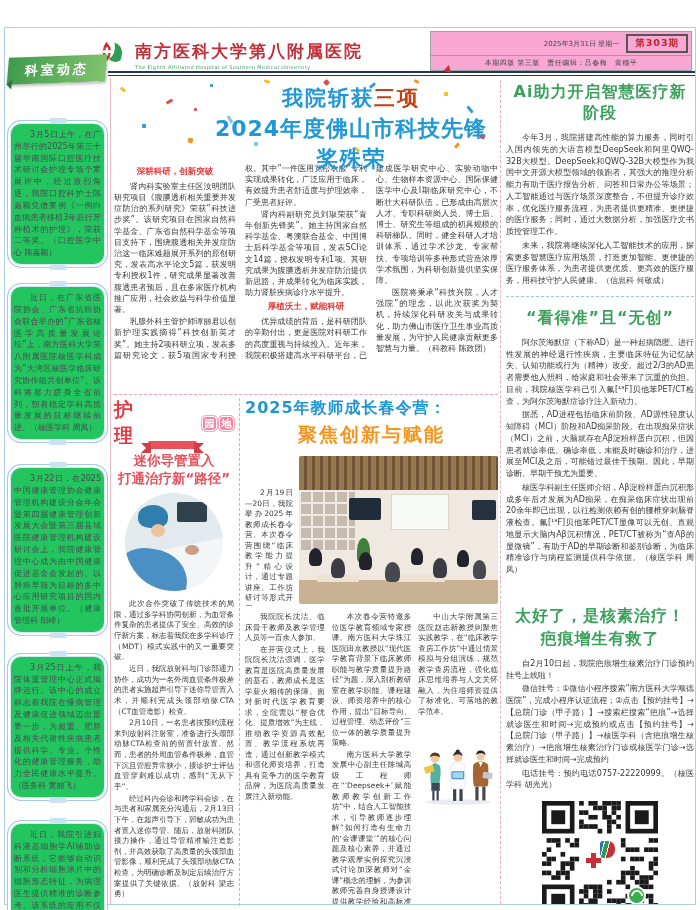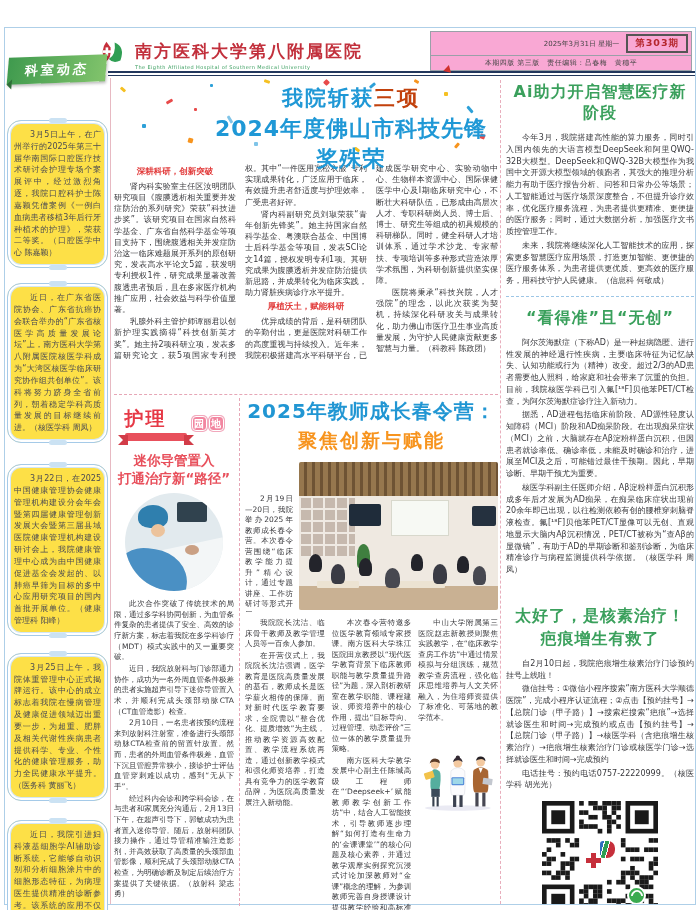--- a/index.html
+++ b/index.html
@@ -23,21 +23,21 @@
     background:linear-gradient(#22375c 0 2px,#fff 2px 4px,#22375c 4px 5px,#fff 5px 6px)}
   .rule-arrow{position:absolute;left:336px;top:-6px;width:0;height:0;border-left:4px solid transparent;
     border-right:4px solid transparent;border-bottom:7px solid #d0312d;transform:rotate(14deg)}
 
   
   .sidebar{position:absolute;left:7px;top:56px;width:101px}
   .banner{position:relative;width:98px;height:27px;margin-left:1px;display:flex;align-items:center;justify-content:center;
     background:linear-gradient(100deg,#3f9a4e,#82c46c);transform:skewX(-7deg) rotate(-2deg);
     box-shadow:1px 2px 3px rgba(0,0,0,.25);color:#fff;font-weight:800;font-size:13px;letter-spacing:3px}
   .banner::after{content:"";position:absolute;left:-5px;bottom:-5px;border:5px solid transparent;border-right-color:#2e6e38}
-  .sbox{position:relative;border:1.5px solid #a5cae8;border-radius:14px;padding:8px 6px;background:#fde047;
+  .sbox{position:relative;border:1.5px solid #a5cae8;border-radius:14px;padding:8px 6px;background:#22c55e;
     box-shadow:inset 0 0 0 2px #fff,inset 0 0 0 3px #d4e7f5}
   .sbox::before,.sbox::after{content:"";position:absolute;left:50%;transform:translateX(-50%);
     width:18px;height:5px;background:#cbe2f3;border-radius:3px}
   .sbox::before{top:-3px}.sbox::after{bottom:-3px}
   .sbox p{font-size:8px;line-height:1.48;text-align:justify;text-indent:2em;color:#4a4a52}
   .sb1{margin-top:37px}.sb2{margin-top:15px}.sb3{margin-top:21px}.sb4{margin-top:17px}.sb5{margin-top:19px}
 
   .vline-main{position:absolute;left:110px;top:78px;height:826px;width:1px;background:#e7b9c2}
   .vdash-right{position:absolute;left:500px;top:80px;height:824px;border-left:1px dashed #e8aebc}
 
@@ -57,42 +57,42 @@
 
   .hdash{border-top:1px dashed #e6a6b6;margin-top:7px}
 
   .bottom-row{display:flex;margin-top:3px;height:508px}
   .nurse-col{width:120px;flex:none}
   .vdash{border-left:1px dashed #e6a6b6;margin:0 5px;flex:none}
   .camp{flex:1;min-width:0}
 
   
   .badge{height:50px;display:flex;align-items:center;justify-content:center;gap:5px}
-  .badge-left{display:flex;flex-direction:column;align-items:flex-start}
+  .badge-left{display:flex;flex-direction:row;align-items:flex-end}
   .badge-hl{font-size:19px;font-weight:900;color:#e63946;letter-spacing:2px}
   .badge-ribbon{width:62px;height:8px;background:#e8505c;border-radius:2px;margin-top:1px;position:relative}
   .badge-ribbon::before,.badge-ribbon::after{content:"";position:absolute;top:2px;border:5px solid #d23c48}
   .badge-ribbon::before{left:-7px;border-left-color:transparent}
   .badge-ribbon::after{right:-7px;border-right-color:transparent}
   .badge-tiles{display:flex;gap:2px}
   .tile{width:15px;height:15px;background:#f286a0;color:#fff;border-radius:4px;font-size:10px;font-weight:800;
     display:grid;place-items:center;border:1px solid #fff;box-shadow:0 0 0 1px #f2a8bc}
   .ntitle{color:#e8505c;font-weight:800;font-size:13.5px;text-align:center;line-height:1.3;margin:4px 0 6px}
   .circ{width:98px;height:98px;border-radius:50%;margin:0 auto 8px;position:relative;overflow:hidden;background:#e2eaee}
   .c-mon{position:absolute;top:9px;right:16px;width:30px;height:20px;background:#30424e;border-radius:2px}
   .c-drape{position:absolute;right:-12px;bottom:2px;width:74px;height:46px;background:#f3f6f7;transform:rotate(-12deg);border-radius:6px}
   .c-pt{position:absolute;right:24px;bottom:36px;width:14px;height:10px;background:#caa084;border-radius:50%}
   .c-cap{position:absolute;left:13px;top:12px;width:30px;height:23px;background:#2f7fae;border-radius:50% 50% 40% 40%}
   .c-face{position:absolute;left:26px;top:31px;width:14px;height:13px;background:#ecc39c;border-radius:50%}
   .c-body{position:absolute;left:-10px;bottom:-20px;width:72px;height:62px;background:#4a90c4;border-radius:40% 50% 20% 20%;transform:rotate(8deg)}
   .ntext{height:300px;overflow:hidden;font-size:7.5px;line-height:1.42;text-align:justify}
   .ntext p{text-indent:2em;margin-bottom:1px}
 
   
-  .camp-h1{font-size:20px;font-weight:900;color:#2196d3;text-align:center;letter-spacing:1px}
+  .camp-h1{font-size:16px;font-weight:900;color:#2196d3;letter-spacing:1px}
   .camp-h2{font-size:19px;font-weight:900;color:#f7941e;text-align:center;letter-spacing:2px;margin-top:3px}
   .camp-mid{display:flex;gap:6px;margin-top:8px;height:150px}
   .camp-strip{width:48px;flex:none;font-size:7.5px;line-height:1.4;text-align:justify;text-indent:2em;
     overflow:hidden;align-self:flex-end;max-height:118px}
   .classroom{flex:1;height:148px;position:relative;overflow:hidden;background:#efe9e1;border-radius:2px}
   .cl-ceil{position:absolute;top:0;left:0;right:0;height:34px;background:repeating-linear-gradient(90deg,#96774e 0 5px,#6e5334 5px 8px)}
   .cl-wallpics{position:absolute;top:34px;left:0;width:56px;height:62px;background-color:#c6b9ae;
     background-image:linear-gradient(#efeae3 2px,transparent 2px),linear-gradient(90deg,#efeae3 2px,transparent 2px);background-size:12px 12px}
   .cl-screenL{position:absolute;top:42px;left:50px;width:32px;height:22px;background:#1f2c3a;border-radius:2px}
   .cl-screenC{position:absolute;top:38px;left:92px;width:58px;height:36px;background:#f7f9f4;border:1px solid #d8d8cc}

